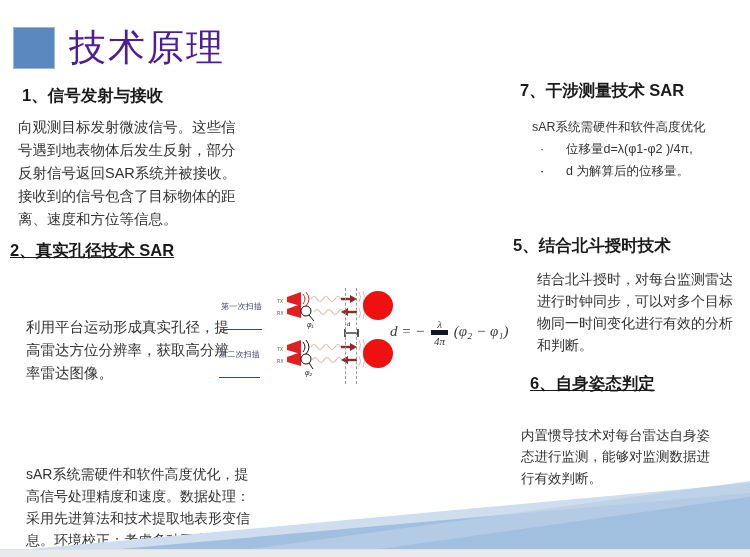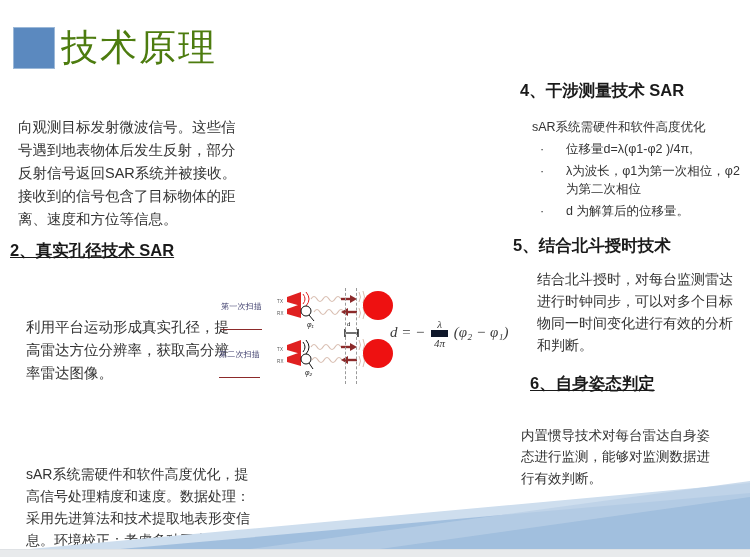--- a/index.html
+++ b/index.html
@@ -23,24 +23,24 @@
     left: 13px; top: 27px;
     display: flex; align-items: center;
   }
   #title-accent {
     width: 42px; height: 42px;
     background: #5b89bf;
     border: 1px solid #9bb8d8;
     flex: 0 0 auto;
   }
   #title-text {
-    margin-left: 6px;
+    margin-left: 14px;
     font-size: 37px;
     line-height: 42px;
-    color: #4d7c0f;
+    color: #4c1d95;
     letter-spacing: 2px;
     white-space: nowrap;
   }
 
   
   .heading {
     position: absolute;
     font-weight: bold;
     color: #1a1a1a;
     white-space: nowrap;
@@ -137,59 +137,59 @@
   }
   #formula .frac {
     display: inline-flex;
     flex-direction: column;
     align-items: center;
     vertical-align: middle;
     font-size: 11px;
     margin: 0 2px;
   }
   #formula .frac .num { padding: 0 3px; }
-  #formula .frac .den { border-top: 7px solid #0f172a; padding: 0 3px; }
+  #formula .frac .den { border-top: 5px solid #0f172a; padding: 0 3px; }
 
   
   .ribbon { position: absolute; left: 0; bottom: 0; width: 750px; height: 90px; }
   #footer-strip {
     position: absolute; left: 0; bottom: 0;
     width: 750px; height: 8px;
     background: #e8eaec;
     border-top: 1px solid #dfe2e5;
   }
 </style>
 </head>
 <body>
 
 <div id="slide">
 
   <div id="title-bar">
     <div id="title-accent"></div>
     <div id="title-text">技术原理</div>
   </div>
 
+  <div class="heading" id="h1">1、信号发射与接收</div>
   <div class="body-text" id="b1">向观测目标发射微波信号。这些信号遇到地表物体后发生反射，部分反射信号返回SAR系统并被接收。接收到的信号包含了目标物体的距离、速度和方位等信息。</div>
 
   <div class="heading" id="h2">2、真实孔径技术  SAR</div>
   <div class="body-text" id="b2">利用平台运动形成真实孔径，提高雷达方位分辨率，获取高分辨率雷达图像。</div>
 
   <div class="body-text" id="b3">sAR系统需硬件和软件高度优化，提高信号处理精度和速度。数据处理：采用先进算法和技术提取地表形变信息。环境校正：考虑多种因素对测量结果的影响并进行校正。</div>
 
-  <div class="heading" id="h4">4、干涉测量技术  SAR</div>
+  <div class="heading" id="h4">7、干涉测量技术  SAR</div>
   <div class="body-text" id="b4">
     <div class="lead">sAR系统需硬件和软件高度优化</div>
     <ul>
       <li>
         <span class="bullet">·</span>
         <span>位移量d=λ(φ1-φ2 )/4π,</span>
       </li>
       <li>
         <span class="bullet">·</span>
-        <span>λ为波长，φ1为第一次相位，φ2为第二次相位</span>
       </li>
       <li>
         <span class="bullet">·</span>
         <span>d 为解算后的位移量。</span>
       </li>
     </ul>
   </div>
 
   <div class="heading" id="h5">5、结合北斗授时技术</div>
   <div class="body-text" id="b5">结合北斗授时，对每台监测雷达进行时钟同步，可以对多个目标物同一时间变化进行有效的分析和判断。</div>

